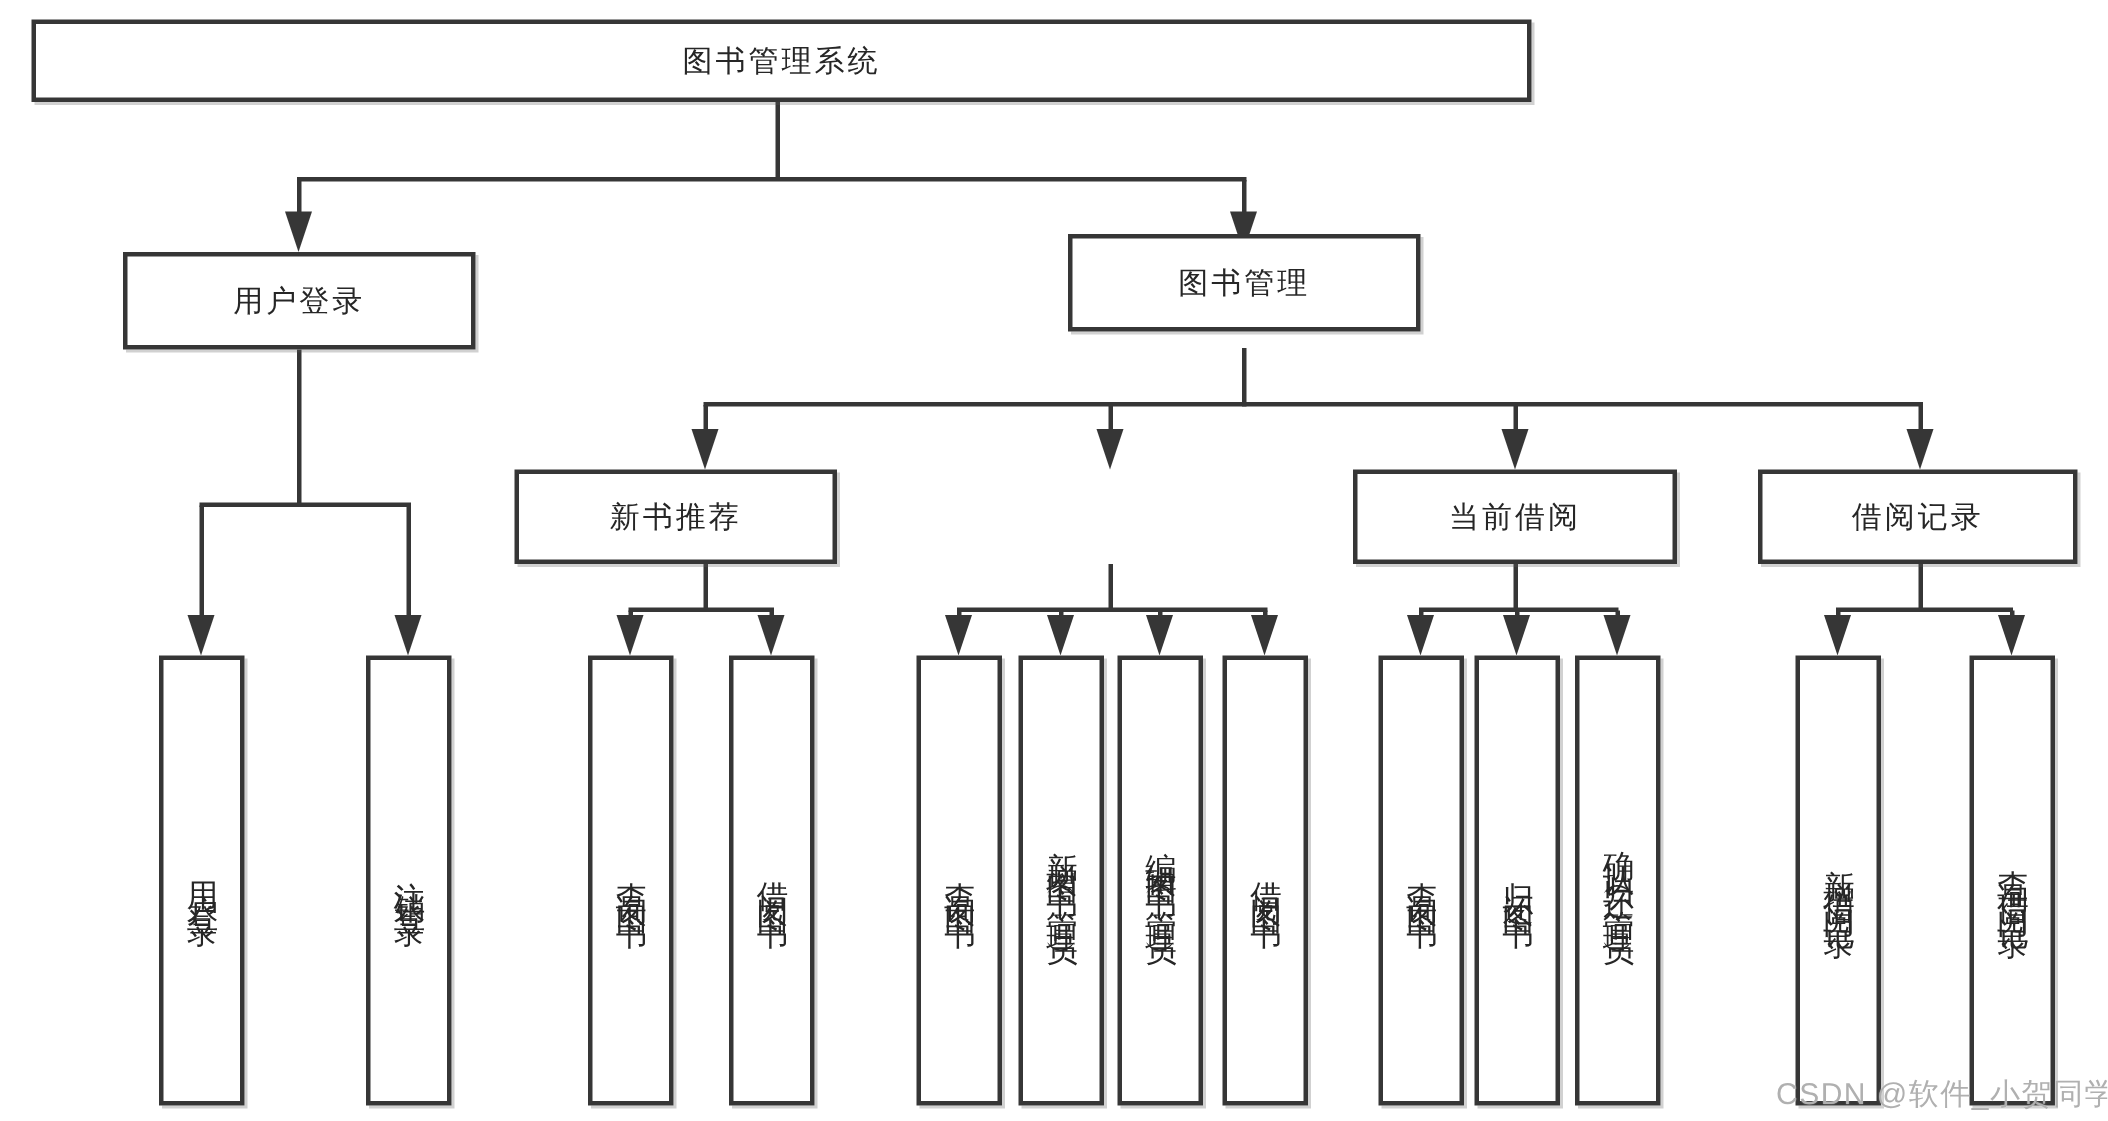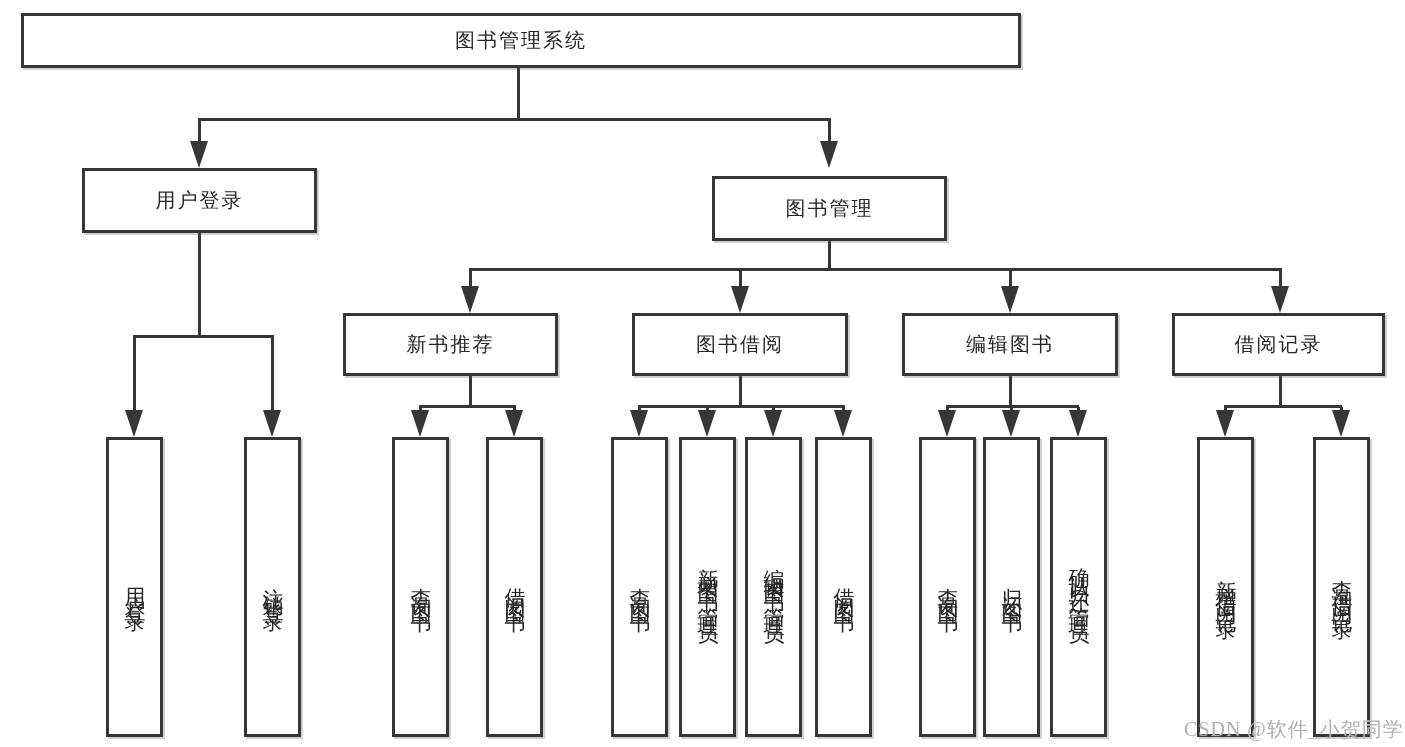--- a/index.html
+++ b/index.html
@@ -7,21 +7,21 @@
     --line:#363636;
     --text:#262626;
     --wm:#b0b0b0;
     --bg:#ffffff;
   }
   html,body{margin:0;padding:0;background:var(--bg);}
   .stage{
     position:relative;
     width:1405px;height:747px;
     background:var(--bg);
-    font-family:Liberation Serif, serif;
+    font-family:Liberation Sans, sans-serif;
     color:var(--text);
     overflow:hidden;
   }
   
   .vl{position:absolute;width:3px;background:var(--line);}
   .hl{position:absolute;height:3px;background:var(--line);}
   .ah{position:absolute;width:0;height:0;
       border-left:9px solid transparent;
       border-right:9px solid transparent;
       border-top:27px solid var(--line);}
@@ -119,32 +119,29 @@
   <div class="vl" style="left:1340px;top:407px;height:6px"></div>
   <div class="ah" style="left:1332px;top:410px"></div>
 
   <div class="box h" style="left:21px;top:13px;width:1000px;height:55px">
     <span>图书管理系统</span>
   </div>
 
   <div class="box h" style="left:82px;top:168px;width:235px;height:65px">
     <span>用户登录</span>
   </div>
-  <div class="box h" style="left:712px;top:176px;width:235px;height:65px">
+  <div class="box h" style="left:712px;top:156px;width:235px;height:65px">
     <span>图书管理</span>
   </div>
 
   <div class="box h" style="left:343px;top:313px;width:215px;height:63px">
     <span>新书推荐</span>
   </div>
-  <div class="box h" style="left:632px;top:313px;width:216px;height:63px">
-    <span>图书借阅</span>
-  </div>
   <div class="box h" style="left:902px;top:313px;width:216px;height:63px">
-    <span>编辑图书</span>
+    <span>当前借阅</span>
   </div>
   <div class="box h" style="left:1172px;top:313px;width:213px;height:63px">
     <span>借阅记录</span>
   </div>
 
   <div class="box v" style="left:106px;top:437px;width:57px;height:300px">
     <span>用户登录</span>
   </div>
   <div class="box v" style="left:244px;top:437px;width:57px;height:300px">
     <span>注销登录</span>

